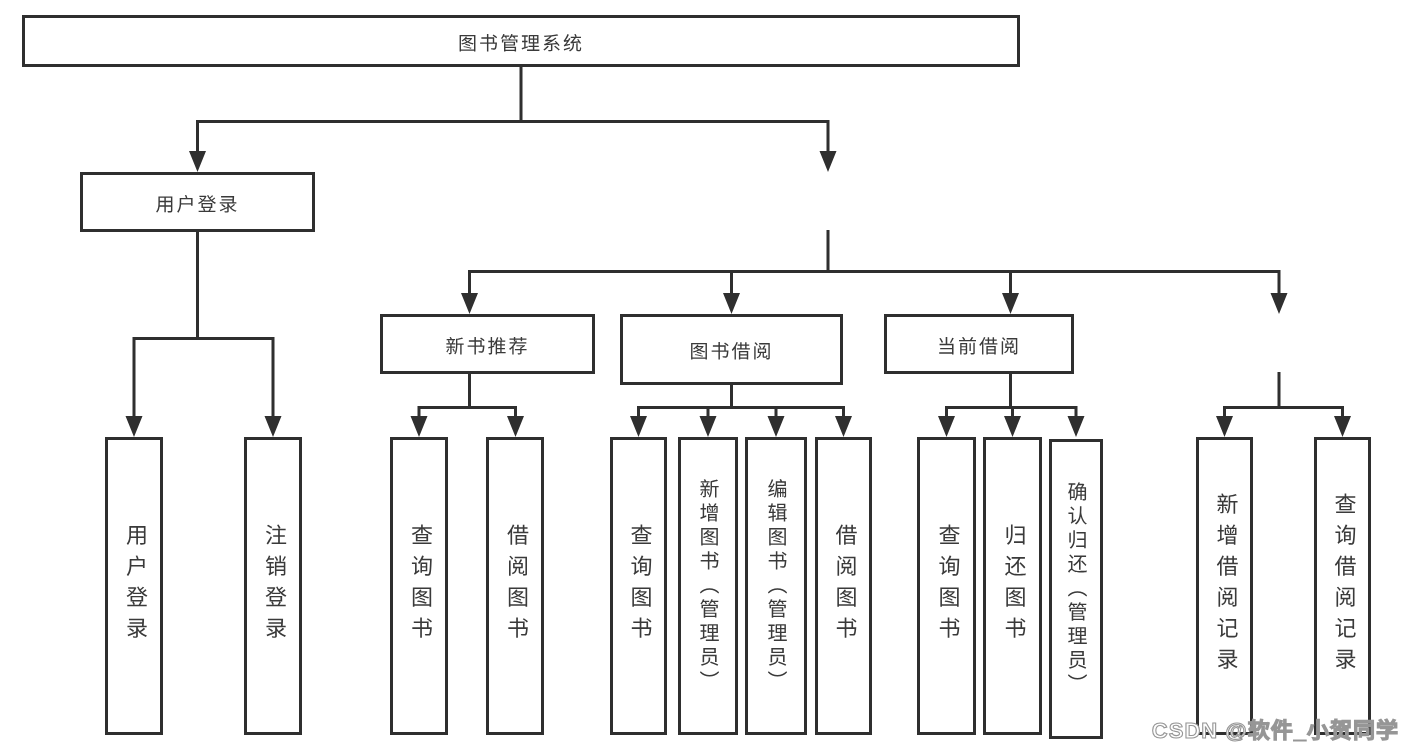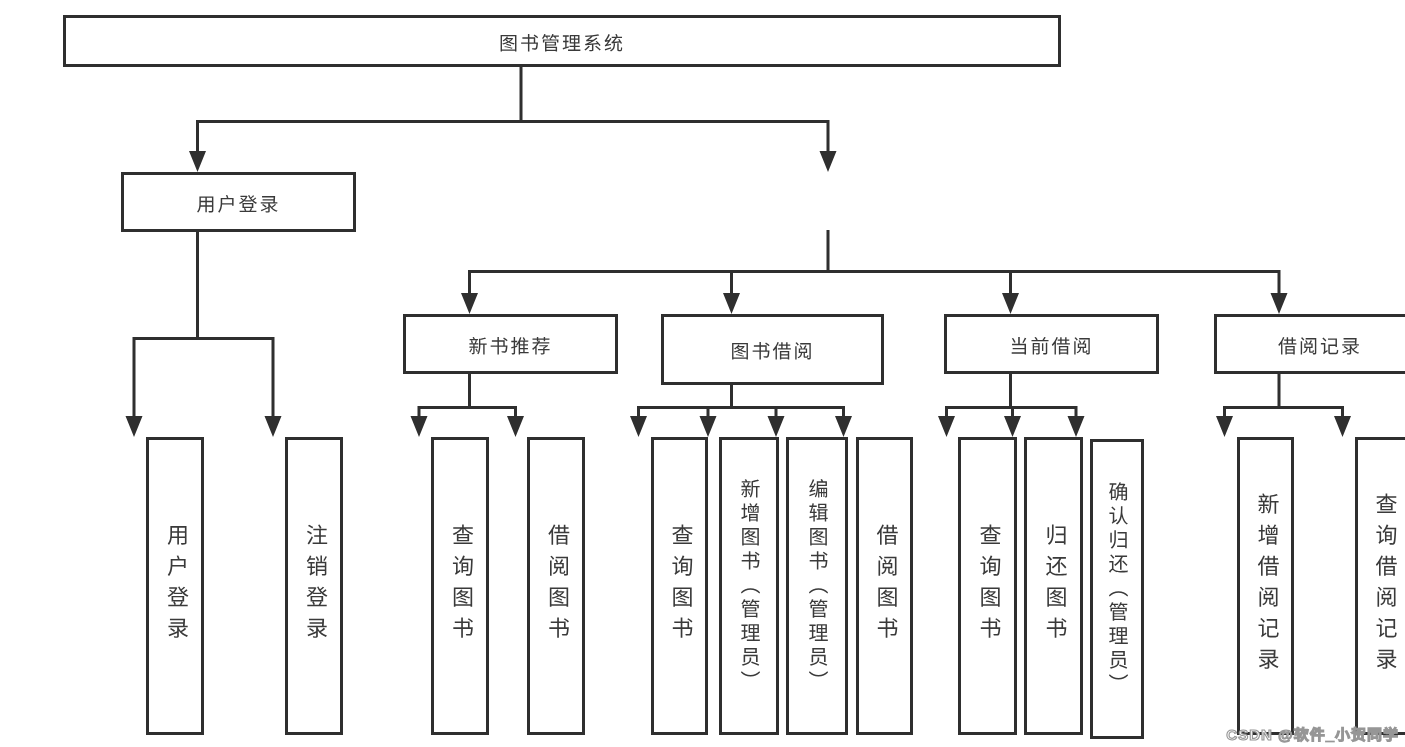--- a/index.html
+++ b/index.html
@@ -5,31 +5,30 @@
   html,body{margin:0;padding:0;background:#fff;}
   .stage{
     position:relative;width:1405px;height:747px;background:#ffffff;
     font-family:"Liberation Sans", sans-serif;overflow:hidden;
   }
   .connectors{position:absolute;left:0;top:0;}
   .box{
     position:absolute;background:#ffffff;border:3px solid #2f2f2f;
     box-sizing:border-box;display:flex;align-items:center;justify-content:center;
     color:#3a3a3a;
-    margin-left:41px;
   }
   .box.h{font-size:19px;letter-spacing:2px;white-space:nowrap;}
   .box.v span{
     writing-mode:vertical-rl;text-orientation:mixed;
     font-size:22px;letter-spacing:9px;line-height:1;
   }
   .box.v.tight span{font-size:20px;letter-spacing:4px;}
   .watermark{
     position:absolute;right:6px;bottom:3px;
-    font-size:15px;font-weight:700;letter-spacing:1px;
+    font-size:22px;font-weight:700;letter-spacing:1px;
     color:#fdfdfd;-webkit-text-stroke:1.1px #969696;
     white-space:nowrap;
   }
 </style>
 </head>
 <body>
 
 <div class="stage">
 
   <svg class="connectors" width="1405" height="747" viewBox="0 0 1405 747">
@@ -88,31 +87,28 @@
   </svg>
 
   <div class="box h" style="left:22px;top:15px;width:998px;height:52px">
     <span>图书管理系统</span>
   </div>
 
   <div class="box h" style="left:80px;top:172px;width:235px;height:60px">
     <span>用户登录</span>
   </div>
 
-  <div class="box h" style="left:362px;top:314px;width:215px;height:60px">
+  <div class="box h" style="left:380px;top:314px;width:215px;height:60px">
     <span>新书推荐</span>
   </div>
   <div class="box h" style="left:620px;top:314px;width:223px;height:71px">
     <span>图书借阅</span>
   </div>
-  <div class="box h" style="left:903px;top:314px;width:215px;height:60px">
+  <div class="box h" style="left:884px;top:314px;width:190px;height:60px">
     <span>当前借阅</span>
-  </div>
-  <div class="box h" style="left:1173px;top:314px;width:212px;height:60px">
-    <span>借阅记录</span>
   </div>
 
   <div class="box v" style="left:105px;top:437px;width:58px;height:298px">
     <span>用户登录</span>
   </div>
   <div class="box v" style="left:244px;top:437px;width:58px;height:298px">
     <span>注销登录</span>
   </div>
 
   <div class="box v" style="left:390px;top:437px;width:58px;height:298px">

